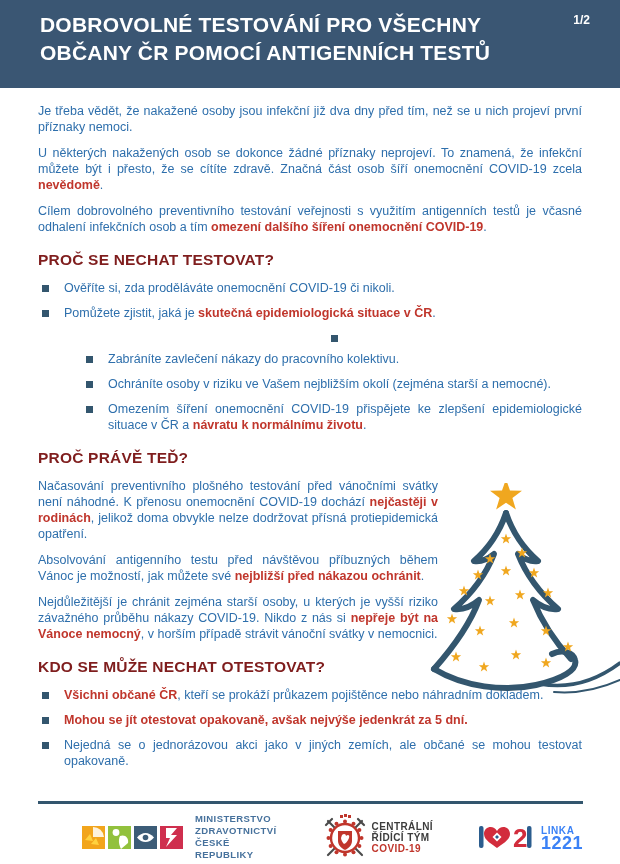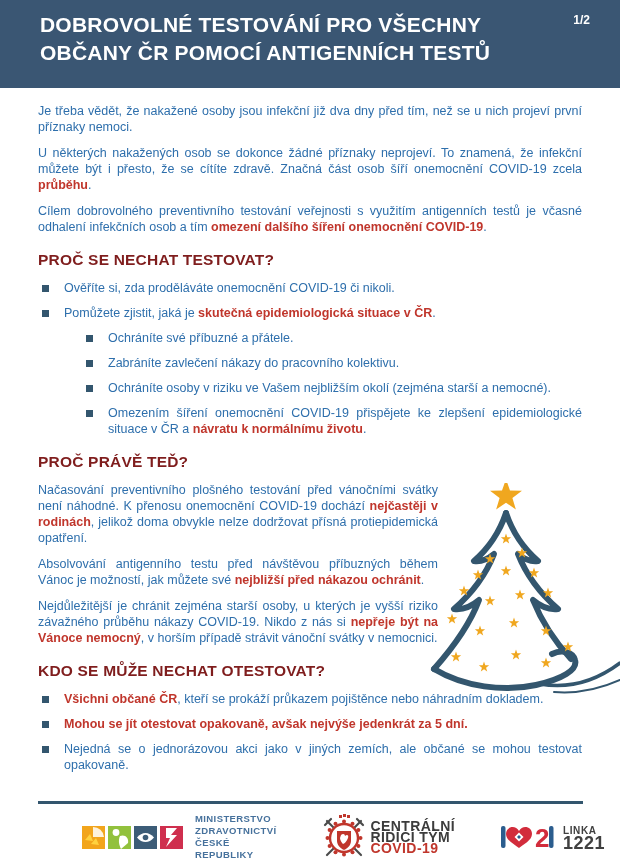--- a/index.html
+++ b/index.html
@@ -46,60 +46,59 @@
     position:absolute;top:812px;left:38px;width:545px;height:50px;
     display:flex;align-items:center;justify-content:space-between;
   }
   .logo-block{display:flex;align-items:center;padding-left:44px;}
   .mz-tiles{display:flex;}
   .mz-tiles svg{margin-right:3px;}
   .mz-text{
     margin-left:9px;color:#46719c;font-size:9.5px;font-weight:bold;
     letter-spacing:.4px;line-height:12px;
   }
-  .crt-text{margin-left:4px;font-size:14px;font-weight:bold;line-height:11px;color:#3c3c3c;letter-spacing:.4px;}
+  .crt-text{margin-left:4px;font-size:10px;font-weight:bold;line-height:11px;color:#3c3c3c;letter-spacing:.4px;}
   .crt-covid{color:#c0362c;}
-  .linka-text{margin-left:8px;color:#404040;line-height:12px;}
+  .linka-text{margin-left:8px;color:#3b82f6;line-height:12px;}
   .linka-top{font-size:10px;font-weight:bold;letter-spacing:.6px;}
   .linka-num{font-size:18px;font-weight:bold;letter-spacing:.5px;}
 </style>
 </head>
 <body>
 
 <div class="page">
 
   <div class="hdr">
     <div class="hdr-title">
       <div>DOBROVOLNÉ TESTOVÁNÍ PRO VŠECHNY</div>
       <div>OBČANY ČR POMOCÍ ANTIGENNÍCH TESTŮ</div>
     </div>
     <div class="hdr-page">1/2</div>
   </div>
 
   <div class="content">
 
     <p class="para"><span>Je třeba vědět, že nakažené osoby jsou infekční již dva dny před tím, než se u nich projeví první příznaky nemoci.</span></p>
-    <p class="para"><span>U některých nakažených osob se dokonce žádné příznaky neprojeví. To znamená, že infekční můžete být i přesto, že se cítíte zdravě. Značná část osob šíří onemocnění COVID-19 zcela </span><span class="em-red">průběhu</span><span>.</span></p>
+    <p class="para"><span>U některých nakažených osob se dokonce žádné příznaky neprojeví. To znamená, že infekční můžete být i přesto, že se cítíte zdravě. Značná část osob šíří onemocnění COVID-19 zcela </span><span class="em-red">nevědomě</span><span>.</span></p>
     <p class="para"><span>Cílem dobrovolného preventivního testování veřejnosti s využitím antigenních testů je včasné odhalení infekčních osob a tím </span><span class="em-red">omezení dalšího šíření onemocnění COVID-19</span><span>.</span></p>
 
     <div class="sec-h">PROČ SE NECHAT TESTOVAT?</div>
     <ul class="blist">
       <li class="bitem">
         <span class="sq"></span>
         <span class="btxt"><span>Ověříte si, zda proděláváte onemocnění COVID-19 či nikoli.</span></span>
       </li>
       <li class="bitem">
         <span class="sq"></span>
         <span class="btxt"><span>Pomůžete zjistit, jaká je </span><span class="em-red">skutečná epidemiologická situace v ČR</span><span>.</span></span>
       </li>
     </ul>
     <ul class="blist sublist">
       <li class="bitem">
         <span class="sq"></span>
-        <span class="btxt"><span>Ochráníte své příbuzné a přátele.</span></span>
       </li>
       <li class="bitem">
         <span class="sq"></span>
         <span class="btxt"><span>Zabráníte zavlečení nákazy do pracovního kolektivu.</span></span>
       </li>
       <li class="bitem">
         <span class="sq"></span>
         <span class="btxt"><span>Ochráníte osoby v riziku ve Vašem nejbližším okolí (zejména starší a nemocné).</span></span>
       </li>
       <li class="bitem">

